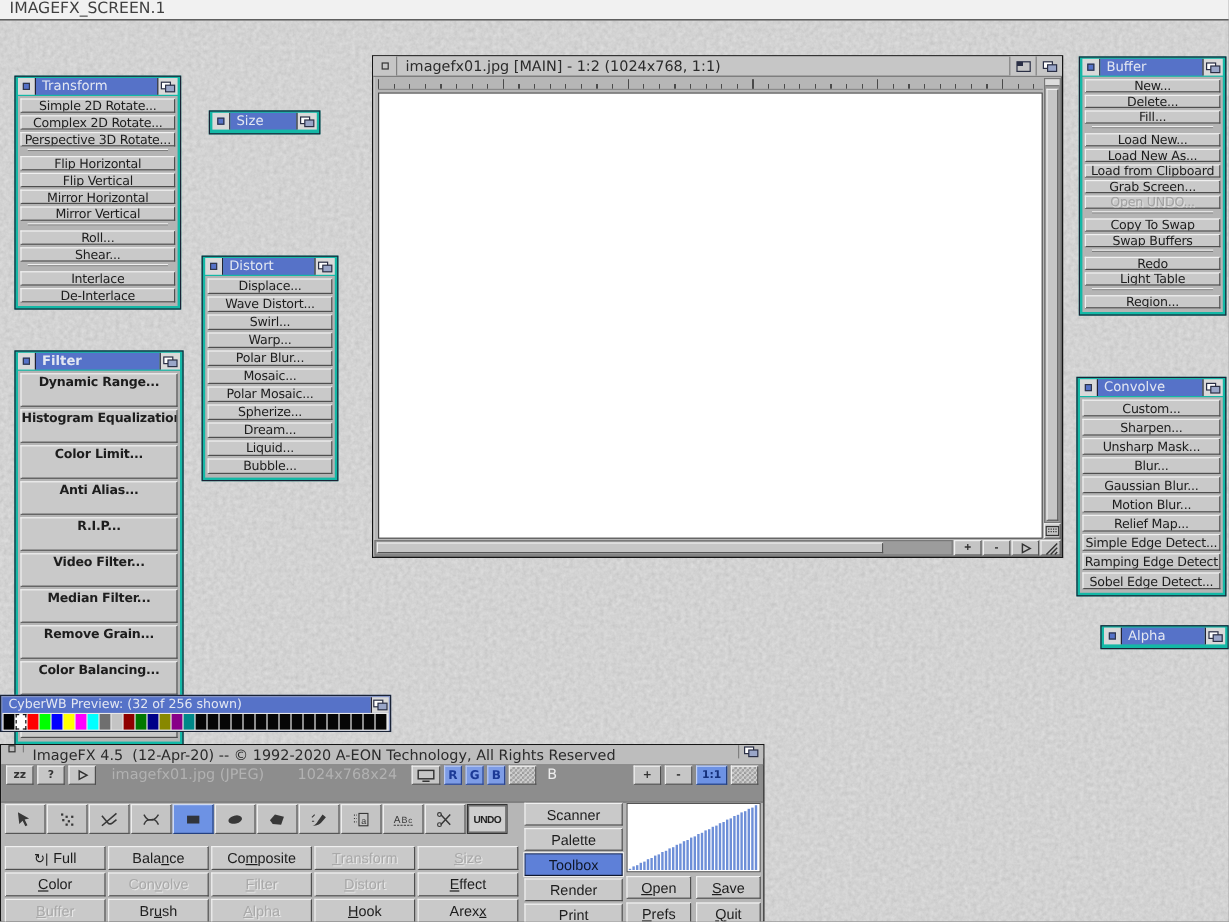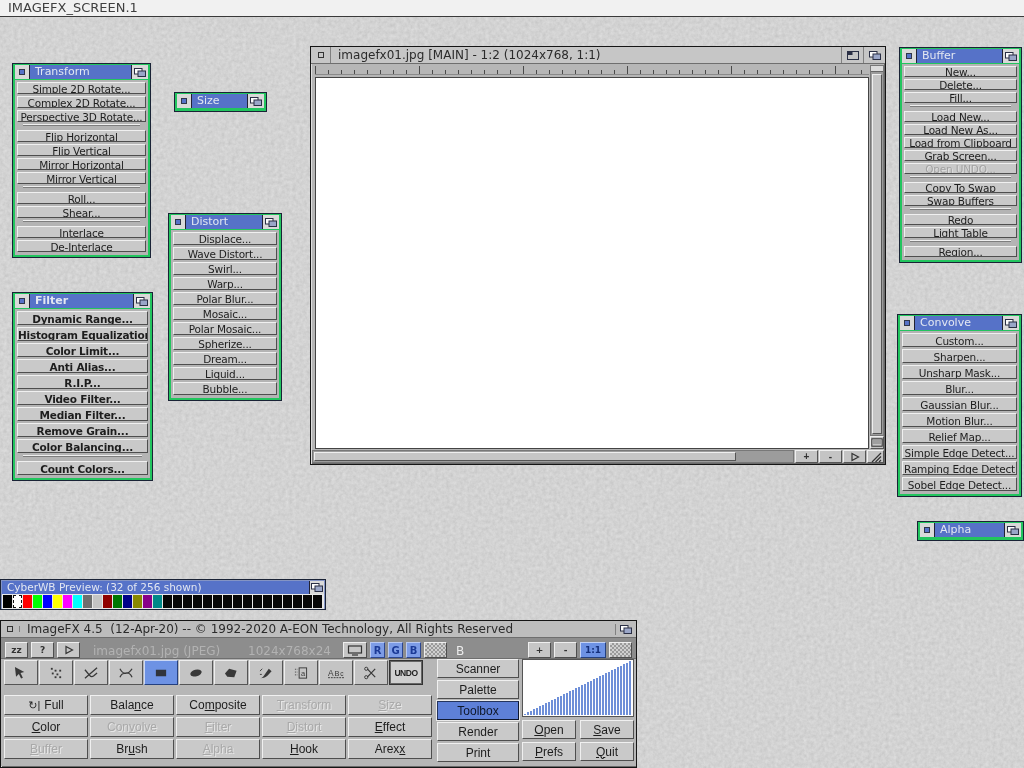--- a/index.html
+++ b/index.html
@@ -12,42 +12,42 @@
     border-bottom:1px solid #3a3a3a;z-index:5;}
   #screenbar span{display:block;padding-left:8px;font-size:13px;line-height:16px;color:#3f3f3f;}
 
   
   .win{position:absolute;z-index:10;background:#b6b6b6;border:1px solid #151515;
     box-shadow:inset 1px 1px 0 #dedede, inset -1px -1px 0 #6a6a6a;}
   .ttext{flex:1;overflow:hidden;white-space:pre;font-size:12px;color:#2b2b2b;line-height:16px;padding-left:7px;}
   .gad{display:flex;align-items:center;justify-content:center;background:#d9d9d9;}
   .gad i{display:block;width:6px;height:6px;border:1px solid #30364a;background:#e8e8e8;}
 
-  .palette{position:absolute;z-index:10;background:#22c55e;border:1px solid #1a2336;padding:1px 2px 2px;}
+  .palette{position:absolute;z-index:10;background:#14b8a6;border:1px solid #1a2336;padding:1px 2px 2px;}
   .ptitle{height:14px;display:flex;align-items:stretch;margin-bottom:1px;}
   .ptitle .gad{width:15px;border-right:1px solid #223;}
   .ptitle .gad.right{border-right:none;border-left:1px solid #223;width:17px;}
   .ptitle .gad i{background:#5672c8;}
   .ptext{flex:1;background:#5672c8;color:#e3e7f2;font-size:11px;line-height:14px;padding-left:5px;
     overflow:hidden;white-space:nowrap;}
   .pbody{background:#b4b4b4;padding:2px 2px 1px;}
   .pbtn{height:12px;line-height:12px;margin:0 0 2px;background:#c9c9c9;text-align:center;
     font-size:10.5px;letter-spacing:-0.2px;color:#1d1d1d;border:1px solid;
     border-color:#f0f0f0 #4e4e4e #4e4e4e #f0f0f0;overflow:hidden;white-space:nowrap;cursor:pointer;}
   .pbtn.ghost{color:#a2a2a2;text-shadow:1px 1px 0 #e0e0e0;}
   .pbtn.dim{color:#4e4e4e;}
   .psep{height:2px;background:#efefef;border-bottom:1px solid #7e7e7e;margin:2px 6px 4px;}
   #p-transform{left:12px;top:63px;width:139px;}
   #p-size{left:174px;top:63px;width:93px;margin-top:29px;}
   #p-distort{left:168px;top:213px;width:114px;}
   #p-filter{left:12px;top:292px;width:141px;font-weight:bold;}
   #p-buffer{left:899px;top:47px;width:123px;}
   #p-convolve{left:897px;top:314px;width:125px;}
   #p-alpha{left:917px;top:521px;width:107px;}
-  #p-filter .pbtn{height:14px;line-height:14px;}
+  #p-filter .pbtn{height:28px;line-height:14px;}
   #p-buffer .pbtn{height:11px;line-height:11px;}
   #p-convolve .pbtn{height:14px;line-height:14px;}
   #p-alpha .pbtn{height:14px;line-height:14px;}
   #p-size .pbtn,#p-distort .pbtn{height:13px;line-height:13px;}
 
   
   #mainwin{left:310px;top:46px;width:576px;height:419px;}
   .mw-title{height:17px;display:flex;align-items:stretch;background:#c6c6c6;border-bottom:1px solid #6e6e6e;}
   .mw-title .gad{width:20px;border-right:1px solid #808080;background:#c6c6c6;}
   .mw-title .gad.right{border-right:none;border-left:1px solid #808080;width:22px;}
@@ -78,25 +78,25 @@
     box-shadow:none;padding:1px;}
   .cw-title{height:13px;display:flex;align-items:stretch;}
   .cw-title .ptext{font-size:10.5px;line-height:13px;}
   .cw-title .gad{width:15px;border-left:1px solid #223;}
   .cw-strip{height:15px;background:#e8e8e8;display:flex;align-items:center;padding:0 1px;gap:1px;}
   .swatch{width:9px;height:13px;flex:0 0 auto;}
   .swatch.selected{outline:1px dashed #111;outline-offset:-1px;}
 
   
   #toolbar{left:0px;top:620px;width:637px;height:148px;}
-  .tb-title{height:17px;display:flex;align-items:center;background:#bdbdbd;border-bottom:1px solid #6e6e6e;}
+  .tb-title{height:17px;display:flex;align-items:flex-start;background:#bdbdbd;border-bottom:1px solid #6e6e6e;}
   .tb-title .gad{width:19px;border-right:1px solid #808080;background:#bdbdbd;}
   .tb-title .gad.right{border-right:none;border-left:1px solid #808080;width:21px;}
   .tb-title .gad i{background:#bdbdbd;border-color:#333;}
-  .tb-info{height:21px;background:#8d8d8d;display:flex;align-items:flex-end;padding:0 4px;gap:3px;
+  .tb-info{height:31px;background:#8d8d8d;display:flex;align-items:flex-start;padding:0 4px;gap:3px;
     border-bottom:1px solid #6e6e6e;}
   .ibtn{height:16px;min-width:23px;padding:0 3px;background:#c6c6c6;border:1px solid;
     border-color:#efefef #4e4e4e #4e4e4e #efefef;font-size:9px;font-weight:bold;color:#333;
     display:flex;align-items:center;justify-content:center;cursor:pointer;font-family:inherit;}
   .ghosttext{font-size:12px;color:#b2b2b2;white-space:pre;}
   .fname{margin-left:10px;width:152px;}
   .dims{width:92px;}
   .chbtn{width:15px;height:16px;padding:0;background:#7d9ce6;color:#1c3a96;font-size:10px;font-weight:bold;
     border:1px solid;border-color:#b9c9f2 #2c4690 #2c4690 #b9c9f2;display:flex;align-items:center;justify-content:center;cursor:pointer;font-family:inherit;}
   .checker{width:16px;background-image:linear-gradient(45deg,#9a9a9a 25%,rgba(0,0,0,0) 25%,rgba(0,0,0,0) 75%,#9a9a9a 75%),

